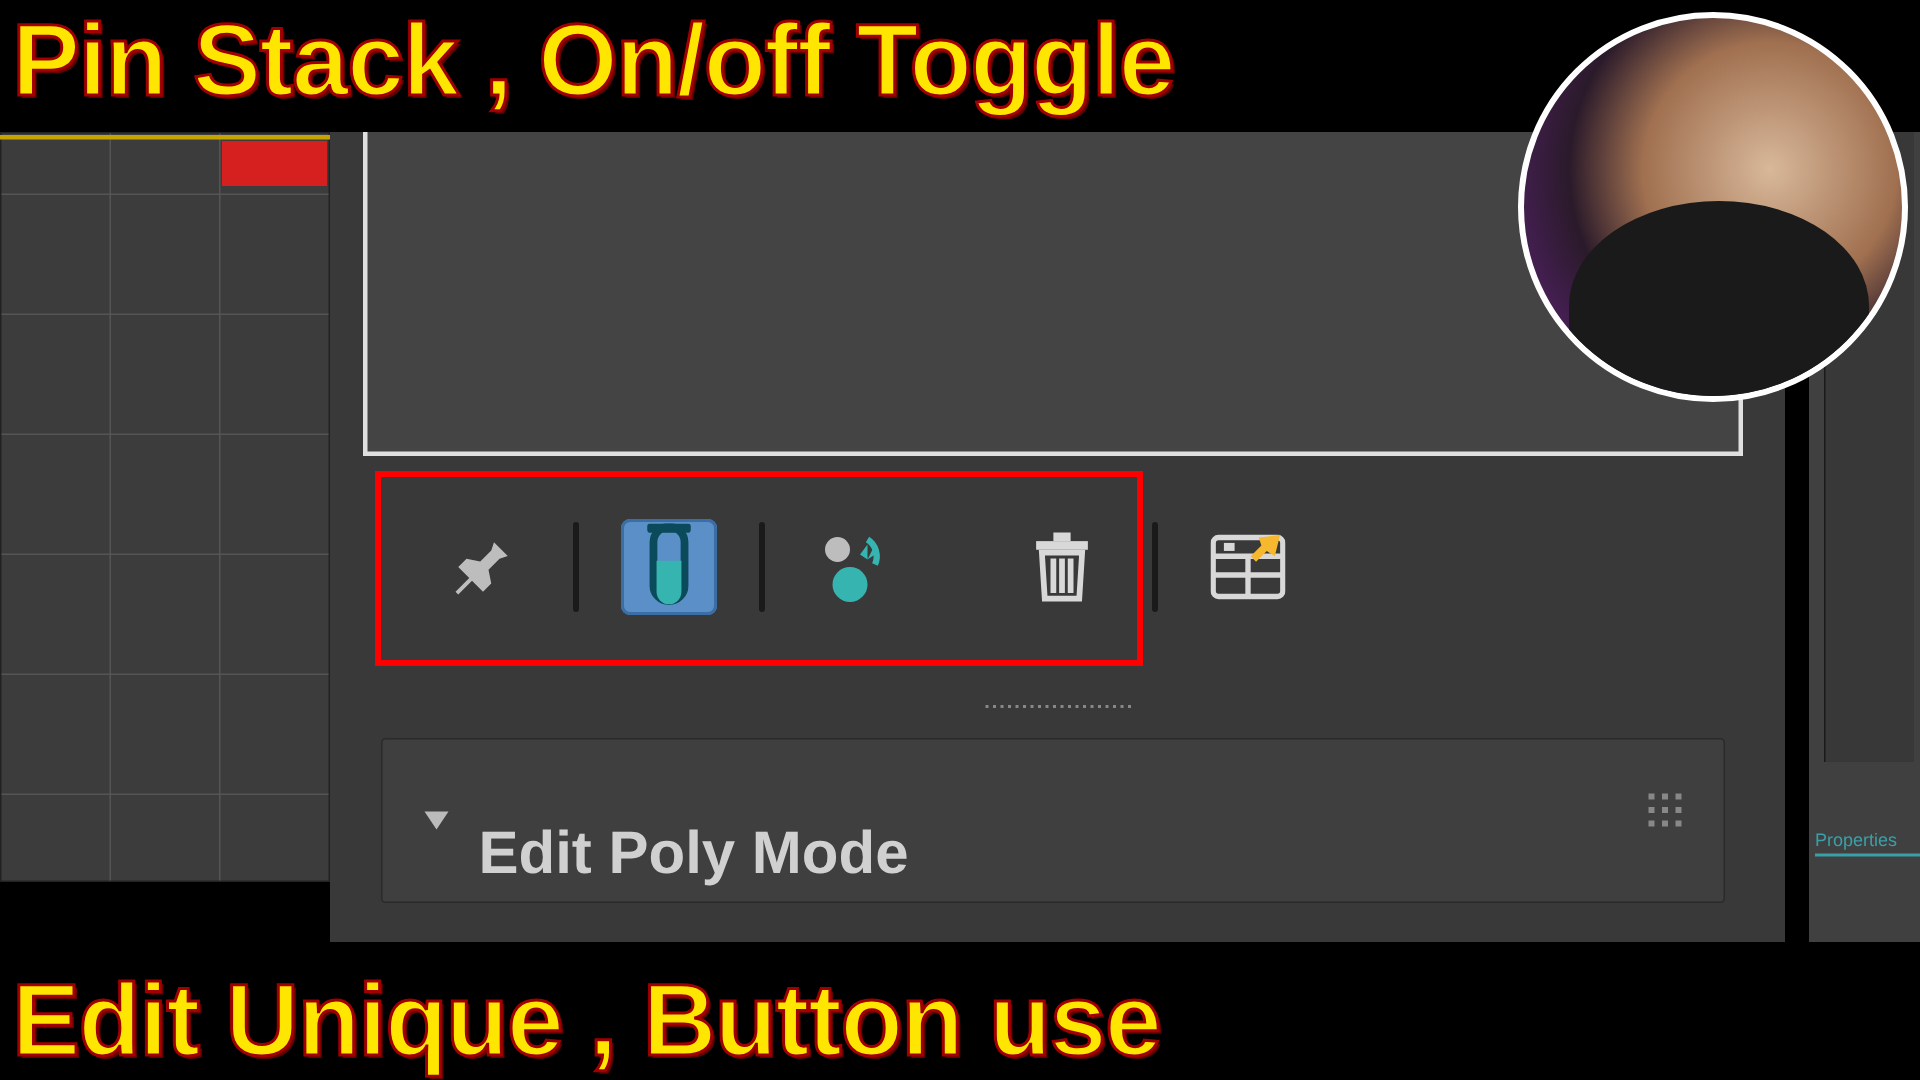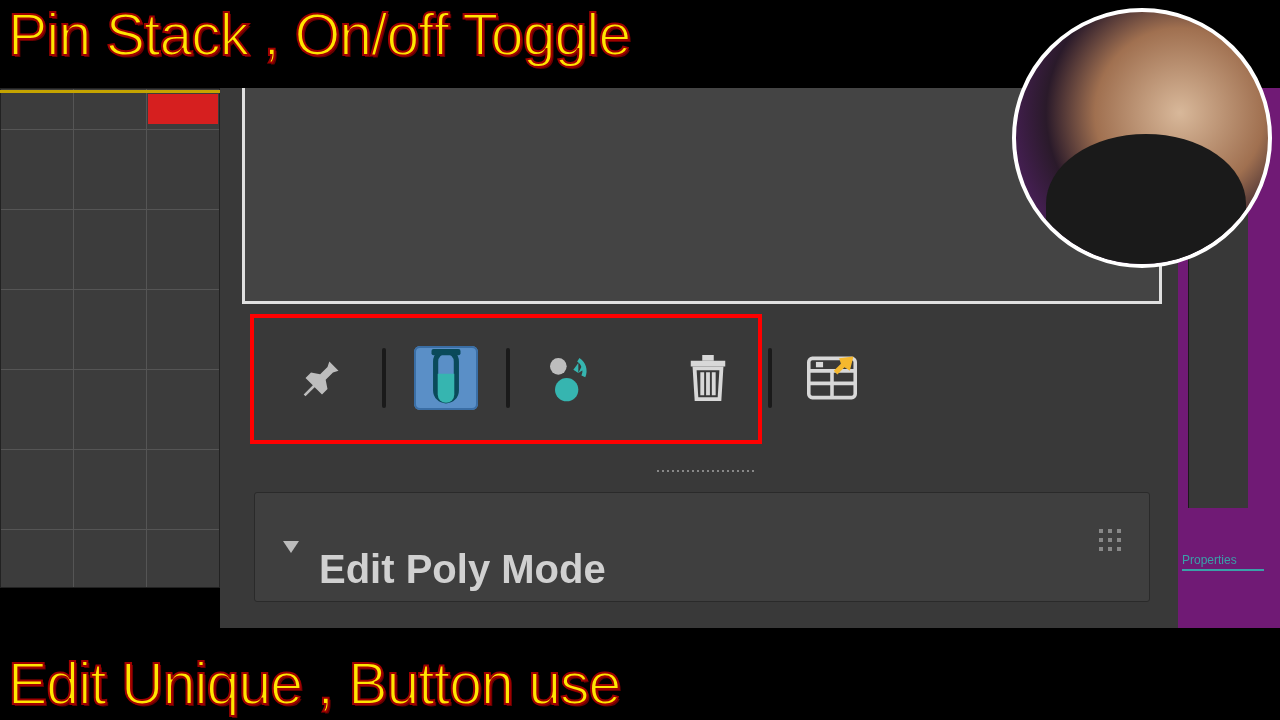--- a/index.html
+++ b/index.html
@@ -8,22 +8,22 @@
     height: 720px;
     background: #000;
     font-family: "Segoe UI", Arial, sans-serif;
     overflow: hidden;
     position: relative;
   }
   .title-top, .title-bottom {
     position: absolute;
     left: 0;
     width: 100%;
-    font-size: 59px;
-    font-weight: 400;
+    font-size: 68px;
+    font-weight: 700;
     color: #ffe600;
     -webkit-text-stroke: 2px #a00000;
     text-shadow: 2px 2px 0 #600;
     letter-spacing: -1px;
     padding-left: 8px;
     line-height: 1;
     z-index: 50;
   }
   .title-top { top: 6px; }
   .title-bottom { bottom: 6px; }
@@ -163,22 +163,22 @@
     gap: 5px;
   }
   .rollout .grip span {
     width: 4px; height: 4px; background: #888;
   }
 
   
   .side-strip {
     position: absolute;
     top: 88px; right: 0;
-    width: 102px; height: 540px;
-    background: #701a75;
+    width: 74px; height: 540px;
+    background: #404040;
   }
   .side-strip .fill {
     position: absolute;
     top: 0; left: 10px; width: 60px; height: 420px;
     background: #383838;
     border-left: 1px solid #1a1a1a;
   }
   .side-strip .prop-tab {
     position: absolute;
     top: 465px; left: 4px;

